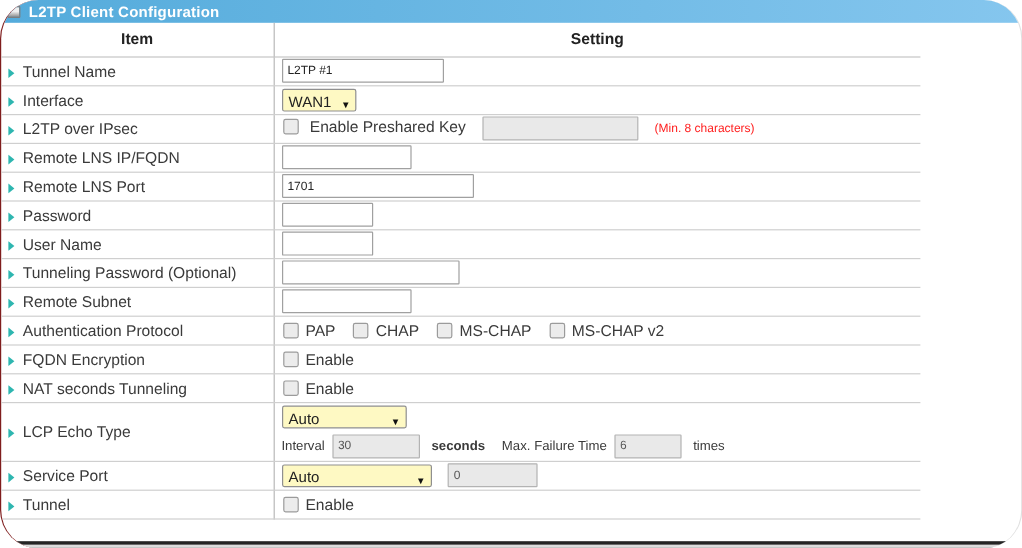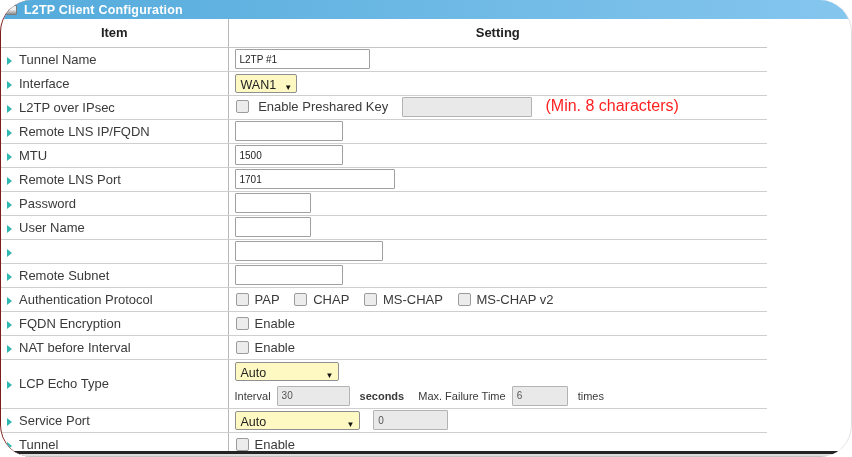--- a/index.html
+++ b/index.html
@@ -71,21 +71,21 @@
   .select .arr{ font-size:8px; color:#111; margin-left:8px; }
 
   input.cb{
     -webkit-appearance:none; appearance:none;
     width:13px; height:13px; border:1px solid #9b9b9b; border-radius:2px;
     background:#ececec; margin:0 6px 0 1px; vertical-align:-2px;
   }
   .cb-label{ color:#3a3a3a; font-size:13px; }
   .cb-group{ margin-right:10px; }
 
-  .note{ color:#ff1f1f; font-size:16px; margin-left:10px; }
+  .note{ color:#ff1f1f; font-size:10px; margin-left:10px; }
   .gap-r6{ margin-right:6px; } .gap-r10{ margin-right:10px; } .gap-r14{ margin-right:14px;font-weight:bold; }
   .line{ height:24px; display:flex; align-items:center; }
   .inline-lbl{ font-size:11px; color:#3a3a3a; }
 
   
   .bottom-bar{ position:absolute; left:0; right:0; bottom:0; }
   .bottom-bar .dark{ height:3px; background:#242424; }
   .bottom-bar .lt{ height:3px; background:#dcdcdc; border-bottom:1px solid #c2c2c2; }
 </style>
 </head>
@@ -133,42 +133,38 @@
         <input type="text" class="txt dis w130" disabled="" value="" style="">
         <span class="note">(Min. 8 characters)</span>
       </td>
     </tr>
 
     <tr>
       <td class="item"><span class="bullet"></span><span>Remote LNS IP/FQDN</span></td>
       <td class="setting"><input type="text" class="txt w108" value="" style=""></td>
     </tr>
 
-    <tr>
-      <td class="item"><span class="bullet"></span><span>MTU</span></td>
-      <td class="setting"><input type="text" class="txt w108" value="1500" style=""></td>
-    </tr>
 
     <tr>
       <td class="item"><span class="bullet"></span><span>Remote LNS Port</span></td>
       <td class="setting"><input type="text" class="txt w160" value="1701" style=""></td>
     </tr>
 
     <tr>
       <td class="item"><span class="bullet"></span><span>Password</span></td>
       <td class="setting"><input type="text" class="txt w76" value="" style=""></td>
     </tr>
 
     <tr>
       <td class="item"><span class="bullet"></span><span>User Name</span></td>
       <td class="setting"><input type="text" class="txt w76" value="" style=""></td>
     </tr>
 
     <tr>
-      <td class="item"><span class="bullet"></span></td>
+      <td class="item"><span class="bullet"></span><span>Tunneling Password (Optional)</span></td>
       <td class="setting"><input type="text" class="txt w148" value="" style=""></td>
     </tr>
 
     <tr>
       <td class="item"><span class="bullet"></span><span>Remote Subnet</span></td>
       <td class="setting"><input type="text" class="txt w108" value="" style=""></td>
     </tr>
 
     <tr>
       <td class="item"><span class="bullet"></span><span>Authentication Protocol</span></td>
@@ -179,21 +175,21 @@
         <span class="cb-group"><input type="checkbox" class="cb" style=""><span class="cb-label">MS-CHAP v2</span></span>
       </td>
     </tr>
 
     <tr>
       <td class="item"><span class="bullet"></span><span>FQDN Encryption</span></td>
       <td class="setting"><input type="checkbox" class="cb" style=""><span class="cb-label">Enable</span></td>
     </tr>
 
     <tr>
-      <td class="item"><span class="bullet"></span><span>NAT before Interval</span></td>
+      <td class="item"><span class="bullet"></span><span>NAT seconds Tunneling</span></td>
       <td class="setting"><input type="checkbox" class="cb" style=""><span class="cb-label">Enable</span></td>
     </tr>
 
     <tr class="tall">
       <td class="item"><span class="bullet"></span><span>LCP Echo Type</span></td>
       <td class="setting">
         <div class="line">
           <span class="select w104">
             <span>Auto</span>
             <span class="arr">▼</span>

